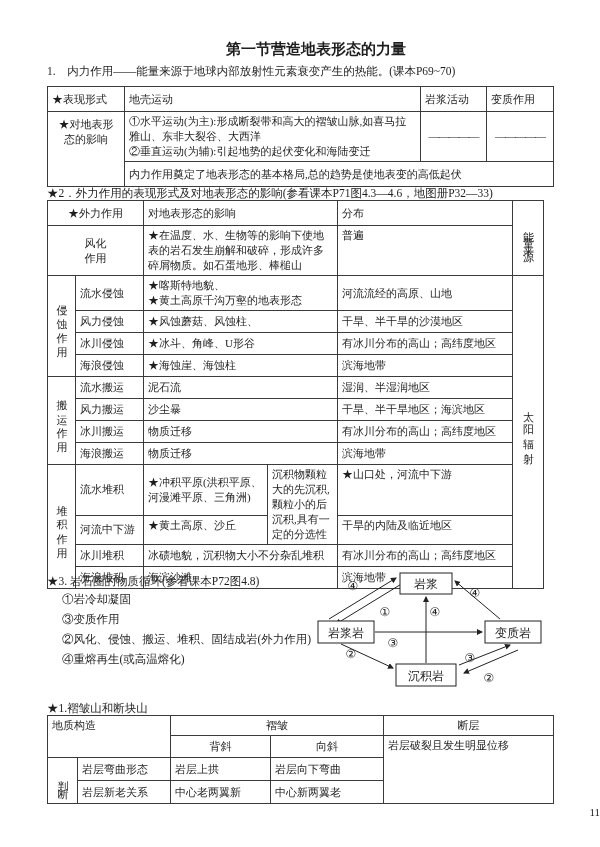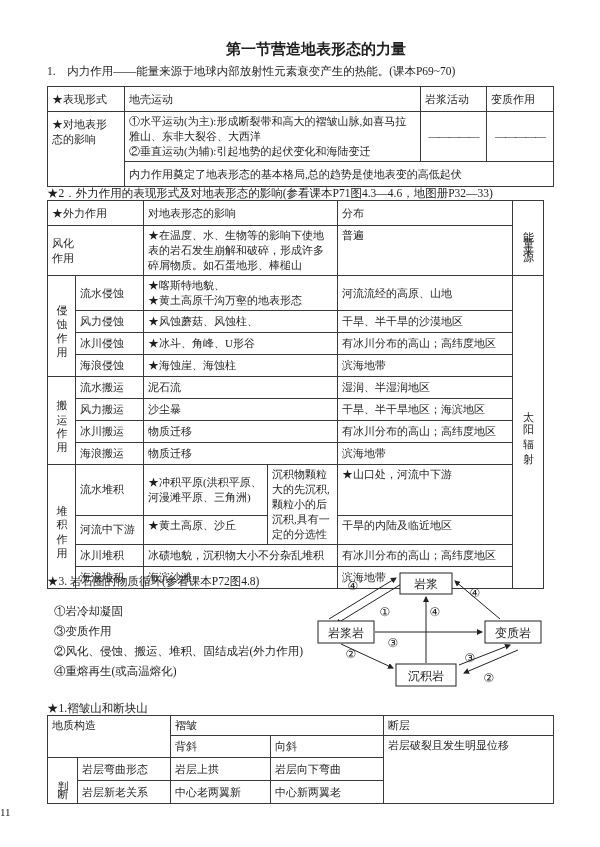--- a/index.html
+++ b/index.html
@@ -10,34 +10,34 @@
   }
   .abs{position:absolute;}
   .title{width:600px;text-align:center;font-weight:bold;font-size:15px;}
   .line{font-size:11.5px;line-height:15px;}
   table{border-collapse:collapse;table-layout:fixed;}
   td{
     border:1px solid #3a3a3a;font-size:11px;line-height:15px;
     padding:2px 4px;vertical-align:middle;word-break:break-all;
   }
   .pre{white-space:pre-line;}
-  .ctr{text-align:left;}
+  .ctr{text-align:center;}
   .top{vertical-align:top;}
   .vcell{text-align:center;padding:1px;}
   .vtext{
     writing-mode:vertical-rl;text-orientation:upright;
     display:inline-block;
   }
   .ls7{letter-spacing:7px;}
   .ls14{letter-spacing:14px;}
   .ls8{letter-spacing:8px;}
   .dash{text-align:center;letter-spacing:-1px;}
   .items div{margin-bottom:5px;}
   .svgtext{font-family:"Liberation Serif","DejaVu Serif",serif;}
-  .pagenum{width:600px;text-align:left;font-size:11px;}
+  .pagenum{width:600px;text-align:right;font-size:11px;}
 </style>
 </head>
 <body>
 
 <div class="page">
 
   <div class="abs title" style="top:40px;left:0;margin-left:16px;">第一节营造地表形态的力量</div>
   <div class="abs line" style="top:64px;left:47px;width:506px;">1.　内力作用——能量来源于地球内部放射性元素衰变产生的热能。(课本P69~70)</div>
 
   <table class="abs" style="top:86px;left:47px;width:506px;">
@@ -155,21 +155,21 @@
     </tr>
     <tr>
       <td style="height:17px">海浪堆积</td>
       <td colspan="2">海滨沙滩</td>
       <td>滨海地带</td>
     </tr>
   </tbody>
     </table>
 
   <div class="abs line" style="top:574px;left:47px;">★3. 岩石圈的物质循环(参看课本P72图4.8)</div>
-  <div class="abs items line" style="top:592px;left:54px;margin-top:12px;">
+  <div class="abs items line" style="top:592px;left:62px;">
     <div>①岩冷却凝固</div>
     <div>③变质作用</div>
     <div>②风化、侵蚀、搬运、堆积、固结成岩(外力作用)</div>
     <div>④重熔再生(或高温熔化)</div>
   </div>
 
   <svg class="abs" style="top:566px;left:313px;" width="245" height="127" viewBox="0 0 245 127">
     <defs>
       <marker id="ah" markerWidth="7" markerHeight="7" refX="5" refY="3" orient="auto">
         <path d="M0,0 L6,3 L0,6 z" fill="#222"></path>

